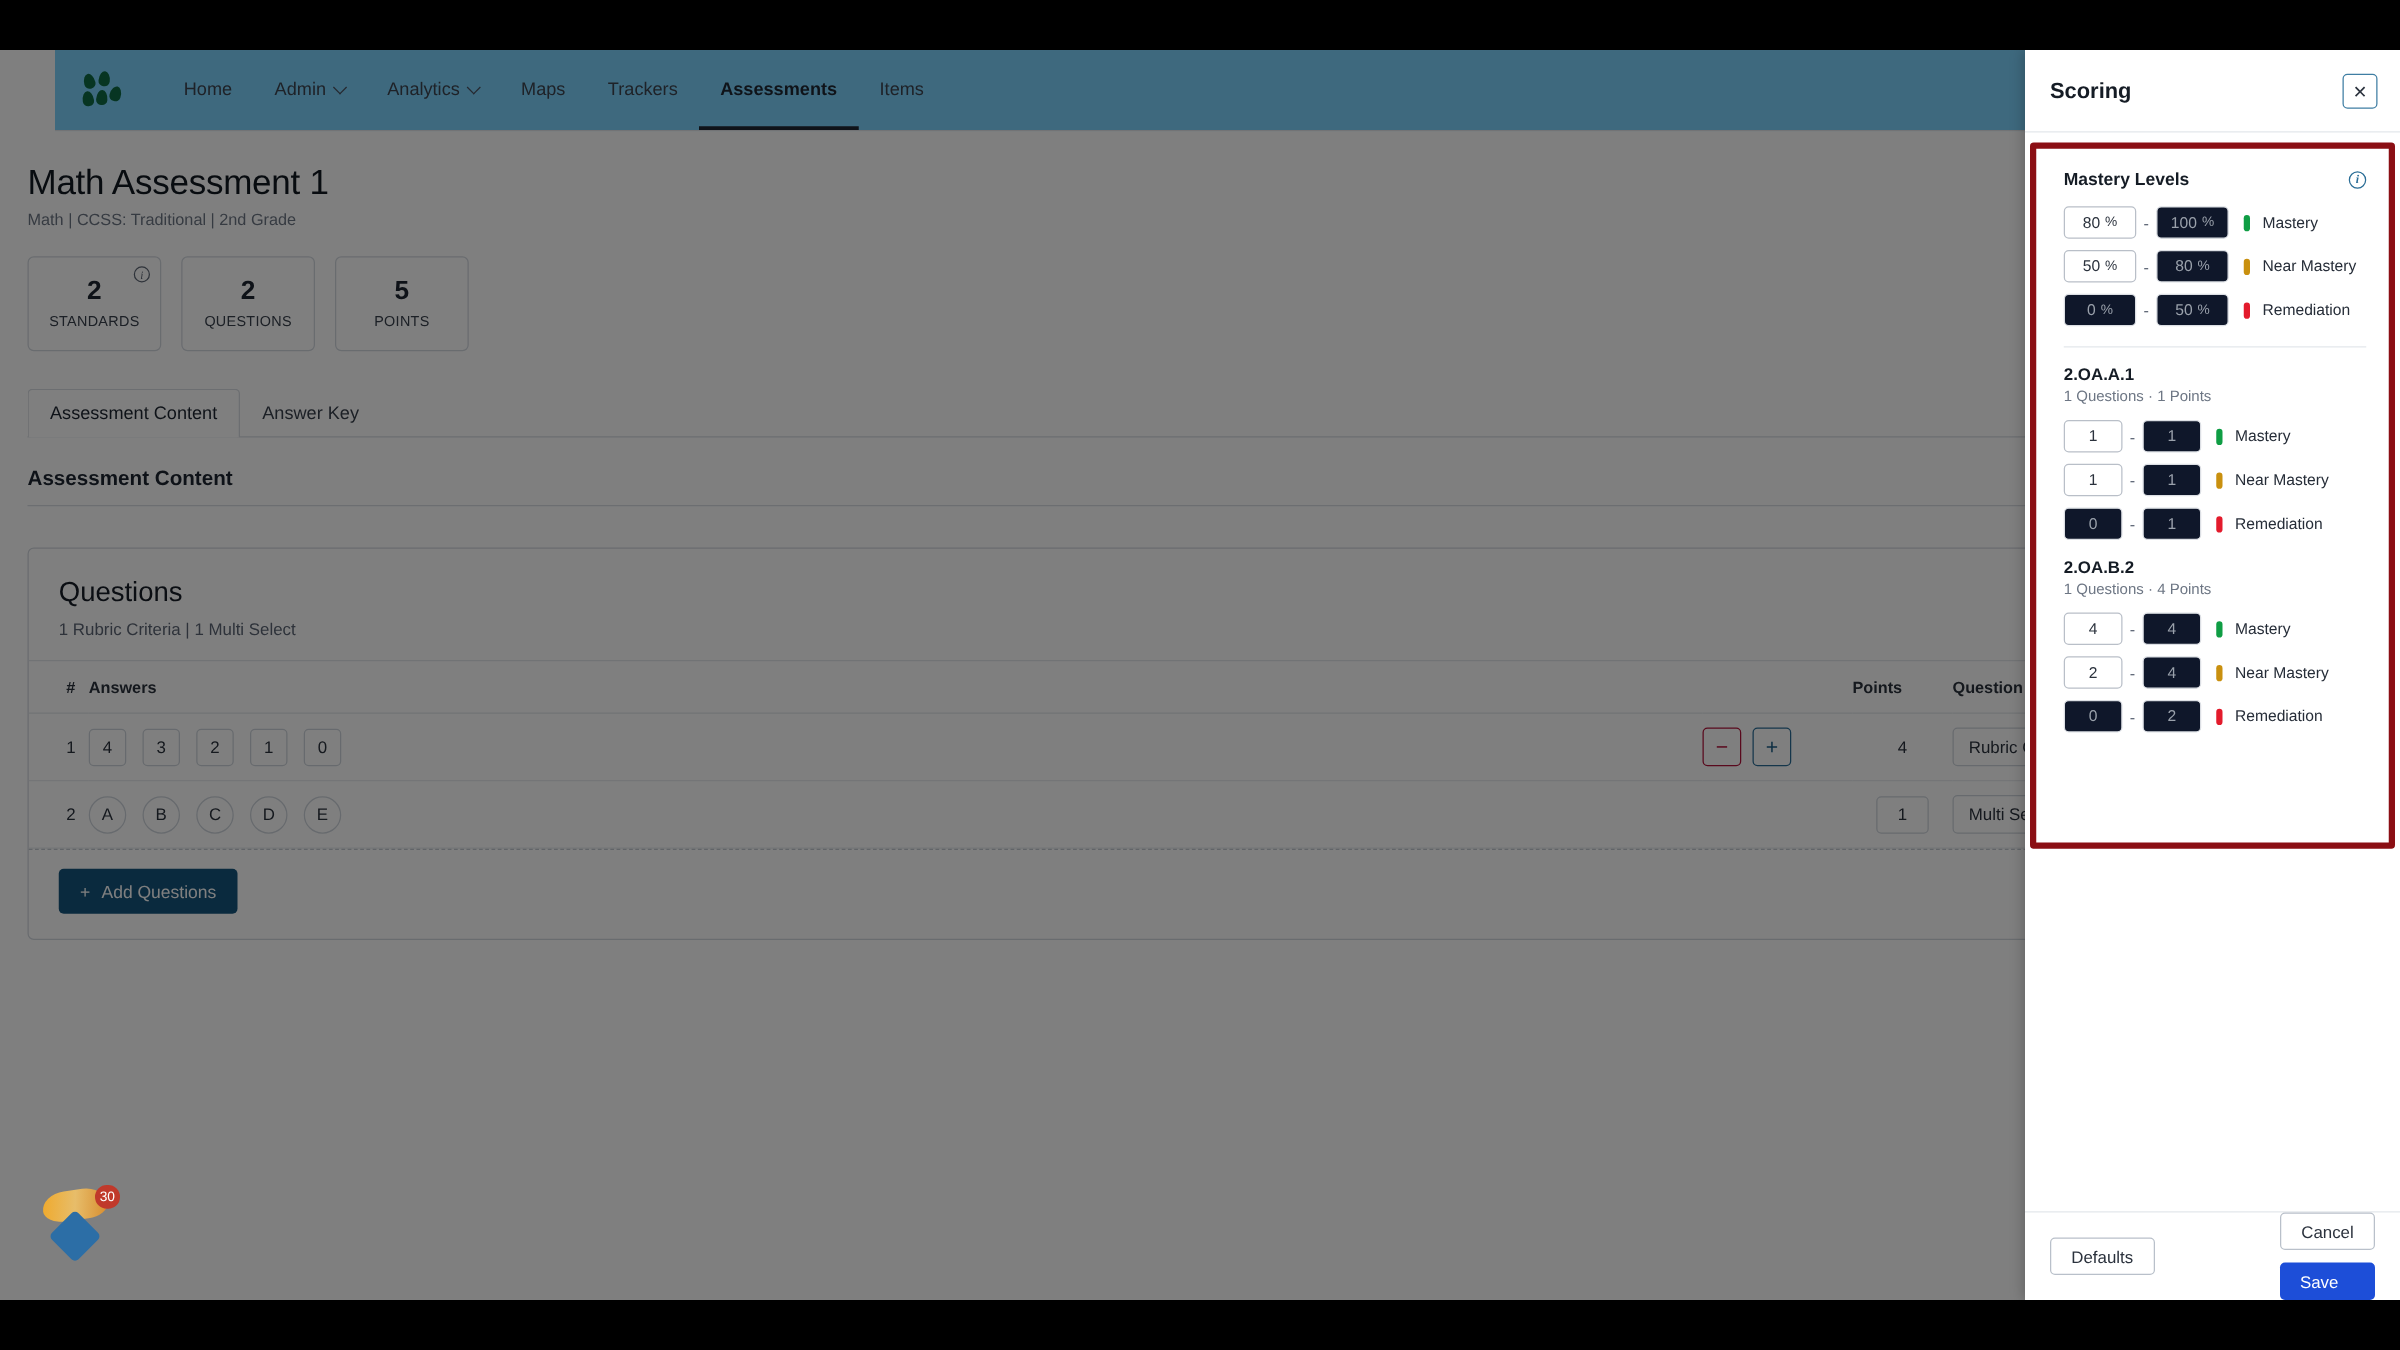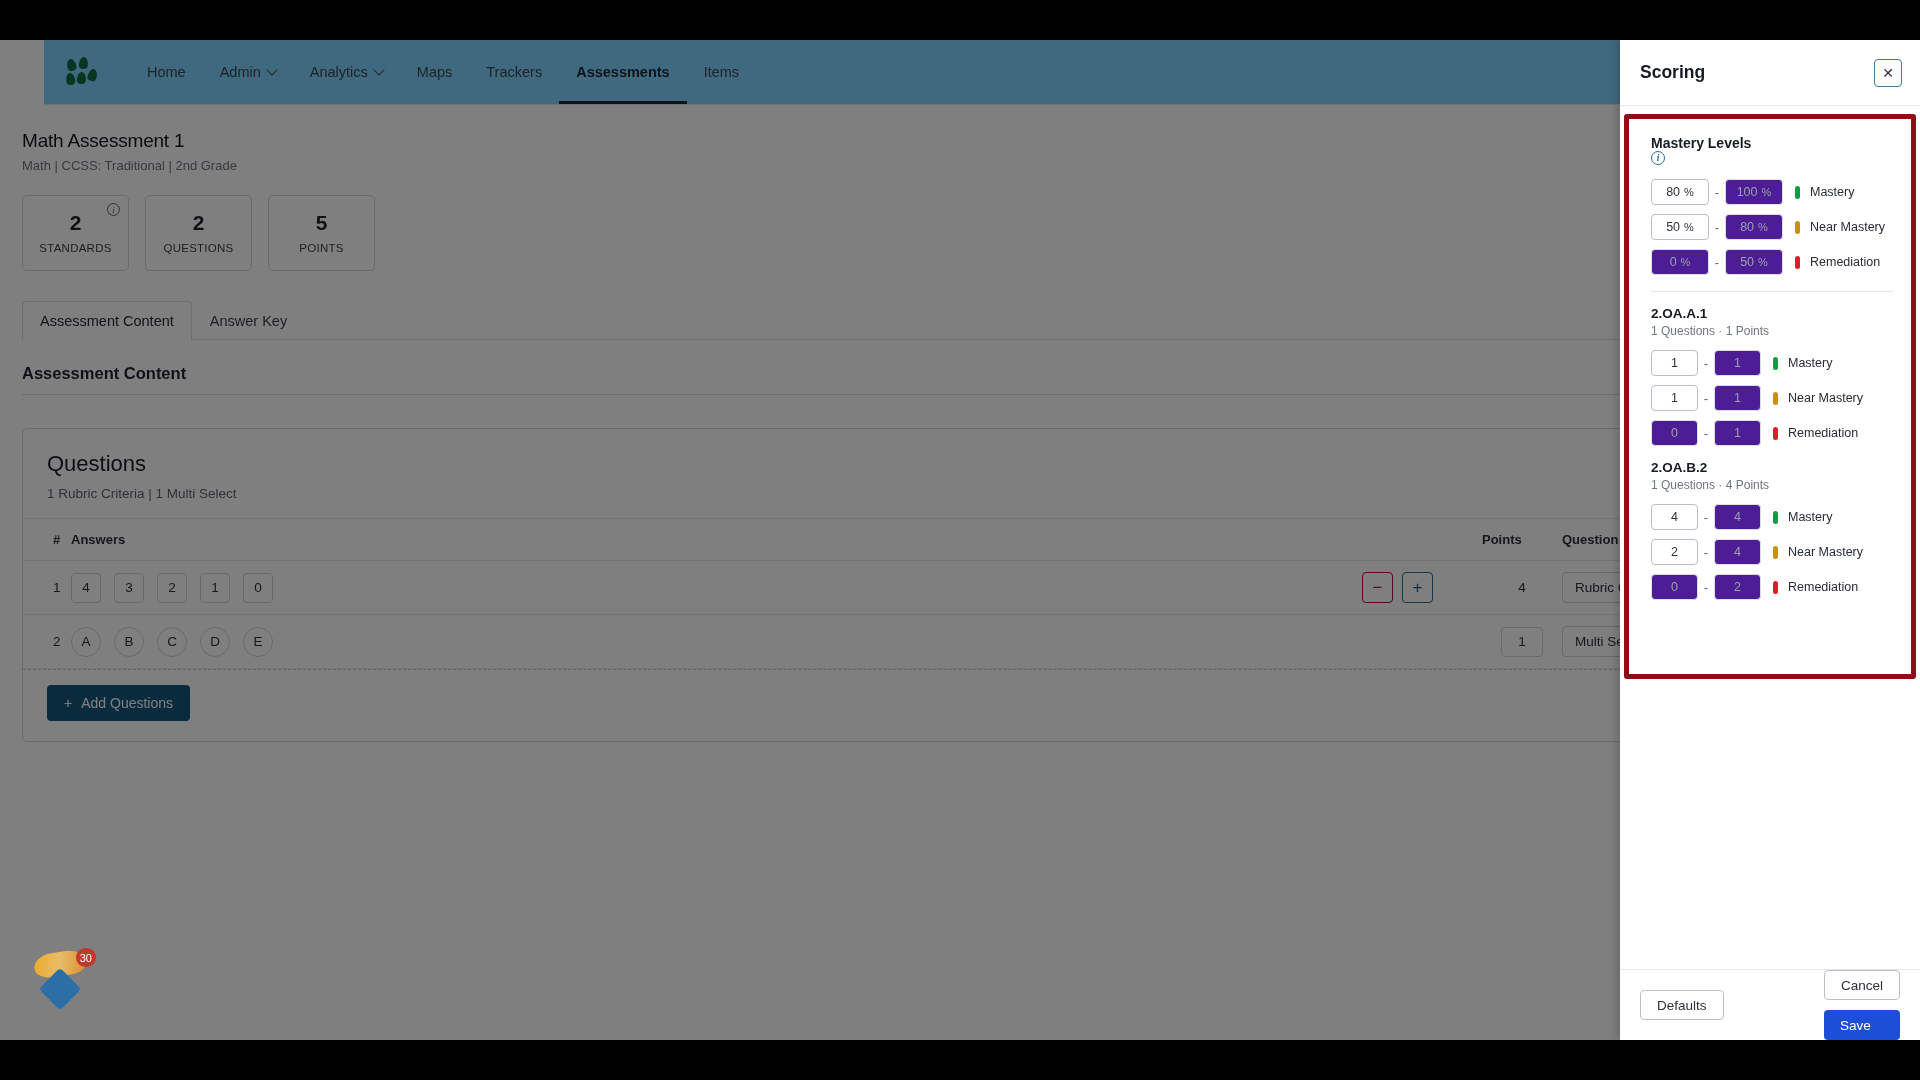--- a/index.html
+++ b/index.html
@@ -110,21 +110,21 @@
   }
   .scorebars { display: flex; gap: 2.5px; align-items: flex-end; height: 15px; }
   .scorebars i { display: block; width: 4px; border-radius: 1px; }
   .sb-g { height: 15px; background: #12a150; }
   .sb-y { height: 15px; background: #d79b12; }
   .sb-r { height: 15px; background: #e01b2e; }
 
   
   #title {
     margin-top: 25px;
-    font-size: 19px;
+    font-size: 28px;
     font-weight: 400;
     color: #111820;
     letter-spacing: -0.2px;
   }
   #subtitle {
     margin-top: 6px;
     font-size: 13px;
     color: #6d7684;
   }
 
@@ -321,44 +321,43 @@
     width: 292px; height: 565px;
     border: 5px solid #8b0f14;
     border-radius: 3px;
     background: #fff;
     overflow: hidden;
   }
   #hl-inner { padding: 16px 18px 0 22px; }
 
   .sec-title {
     font-size: 14px; font-weight: bold; color: #151c25;
-    display: flex; align-items: flex-start; justify-content: space-between;
+    display: flex; align-items: flex-end; justify-content: space-between;
     margin-bottom: 14px;
-    flex-direction: column;
   }
   .info-circle {
     width: 14px; height: 14px; border-radius: 50%;
     border: 1.2px solid #2a6d96; color: #2a6d96;
     font-size: 9.5px; font-style: italic;
     display: flex; align-items: center; justify-content: center;
     font-family: "Liberation Serif", serif;
     cursor: pointer;
   }
 
   .lvl-row { display: flex; align-items: center; margin-bottom: 9px; }
   .inp {
     width: 58px; height: 26px;
     border: 1px solid #b9bfc8; border-radius: 4px;
     background: #fff;
     display: flex; align-items: center; justify-content: center;
     gap: 4px;
     font-size: 12.5px; color: #2b323d;
   }
   .inp.disabled {
-    background: #4c1d95; border-color: #dcdfe4; color: #9aa1ab;
+    background: #0f172a; border-color: #dcdfe4; color: #9aa1ab;
   }
   .inp .pct { font-size: 11px; }
   .dash { width: 16px; text-align: center; color: #5c6574; font-size: 13px; }
   .dot {
     width: 5px; height: 13px; border-radius: 3px;
     margin: 0 10px 0 12px;
   }
   .lvl-label { font-size: 12.5px; color: #262d38; white-space: nowrap; }
 
   .divider { height: 1px; background: #e4e7eb; margin: 16px 0 14px; }

